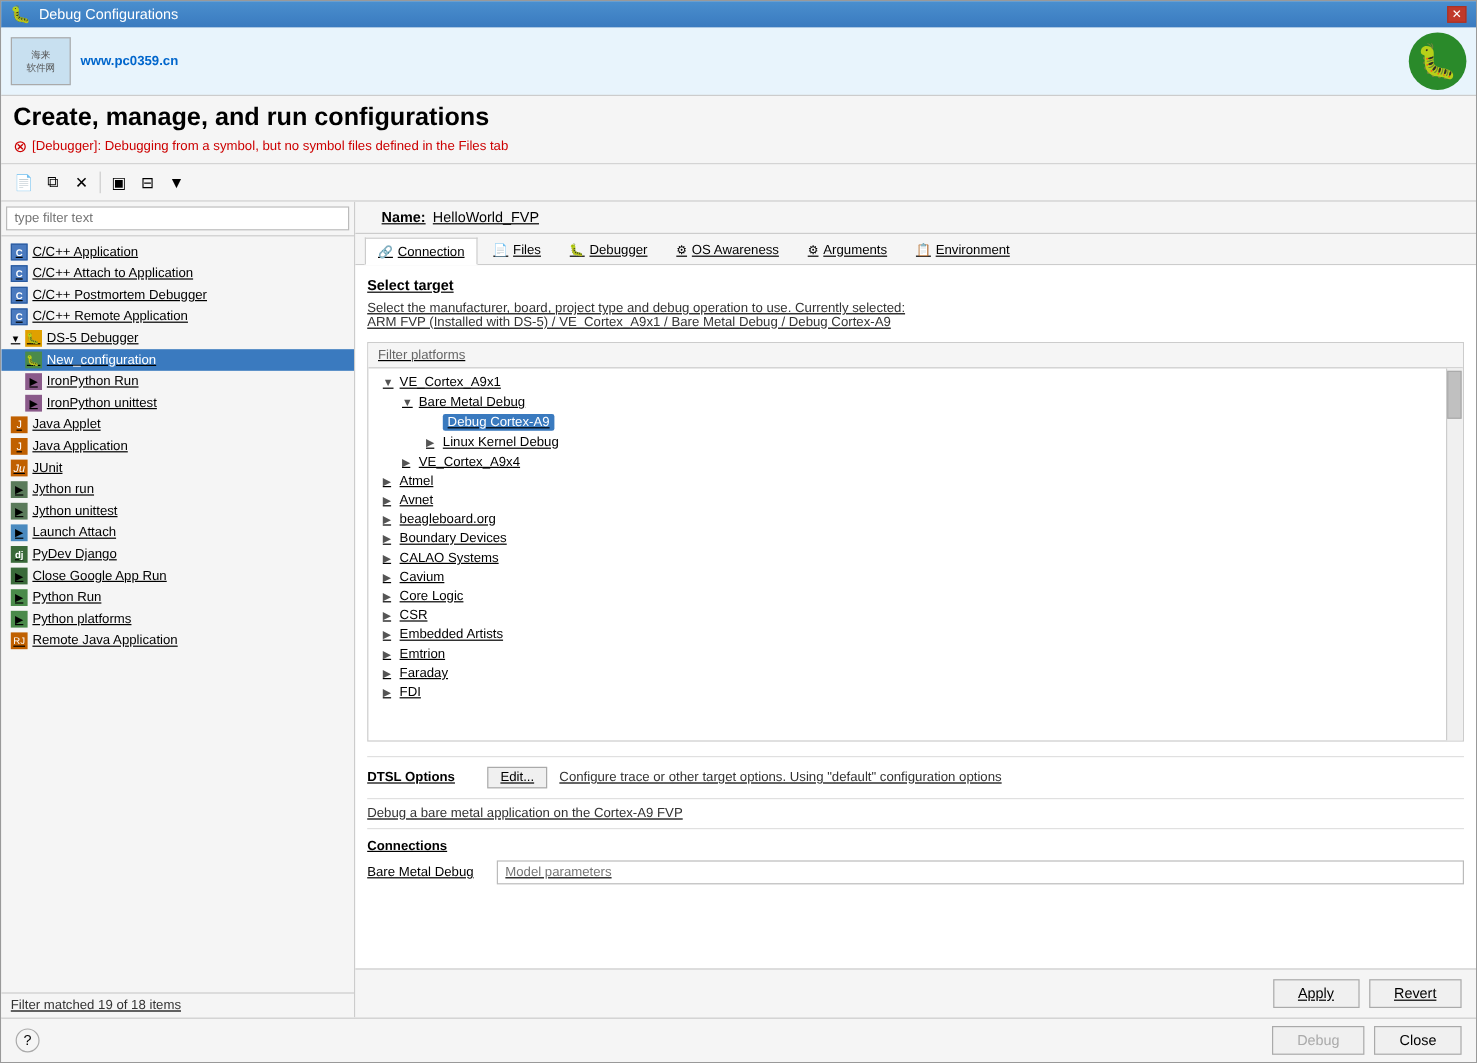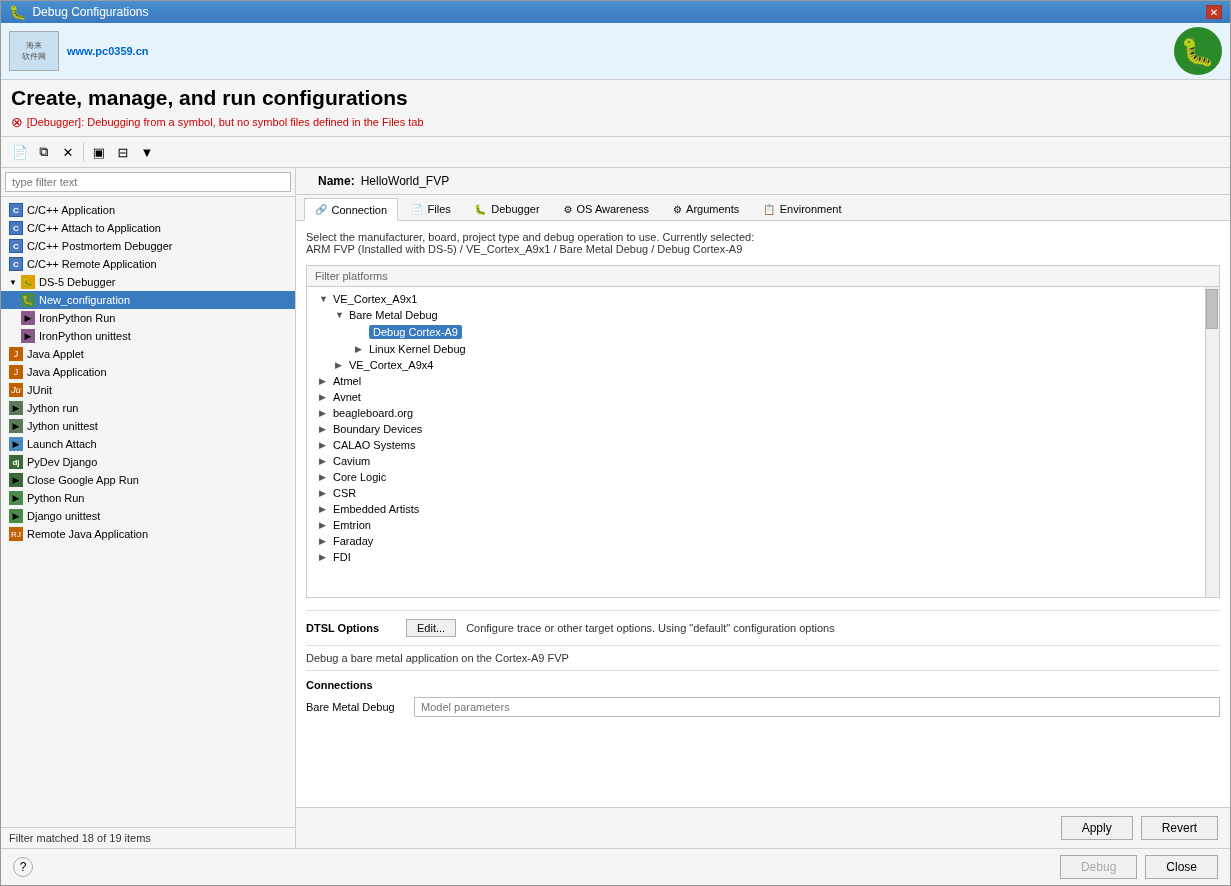--- a/index.html
+++ b/index.html
@@ -19,21 +19,21 @@
     
     .header { background: #f5f5f5; padding: 6px 10px; border-bottom: 1px solid #ccc; }
     .header-title { font-size: 21px; font-weight: bold; color: #000; margin-bottom: 4px; }
     .header-error { display: flex; align-items: center; gap: 4px; color: #c00; font-size: 11px; }
     .error-icon { color: #c00; font-size: 14px; }
     
     .toolbar { background: #f5f5f5; padding: 4px 8px; border-bottom: 1px solid #ccc; display: flex; align-items: center; gap: 2px; }
     .tool-btn { width: 22px; height: 22px; border: 1px solid transparent; background: transparent; cursor: pointer; display: flex; align-items: center; justify-content: center; font-size: 13px; }
     .tool-separator { width: 1px; height: 18px; background: #ccc; margin: 0 2px; }
     
-    .main-content { display: flex; flex: 1; overflow: hidden; }
+    .main-content { display: flex; flex: 1; overflow: hidden; text-decoration: underline; }
     
     .left-panel { width: 295px; background: #f5f5f5; border-right: 1px solid #ccc; display: flex; flex-direction: column; }
     .search-box { padding: 4px; border-bottom: 1px solid #ccc; }
     .search-input { width: 100%; padding: 3px 6px; border: 1px solid #bbb; font-size: 11px; color: #888; }
     
     .tree-view { flex: 1; overflow-y: auto; padding: 4px 0; }
     .tree-item { display: flex; align-items: center; padding: 2px 8px; cursor: pointer; font-size: 11px; }
     .tree-item.selected { background: #3a7abf; color: white; }
     .tree-arrow { width: 10px; margin-right: 2px; display: inline-block; font-size: 8px; }
     .tree-label { font-size: 11px; }
@@ -213,29 +213,29 @@
         <div class="tree-item indent1">
           <span style="width:14px; height:14px; background:#3a6a3a; margin-right:4px; display:inline-flex; align-items:center; justify-content:center; font-size:9px;">▶</span>
           <span class="tree-label">Close Google App Run</span>
         </div>
         <div class="tree-item indent1">
           <span style="width:14px; height:14px; background:#4a8a4a; margin-right:4px; display:inline-flex; align-items:center; justify-content:center; font-size:9px;">▶</span>
           <span class="tree-label">Python Run</span>
         </div>
         <div class="tree-item indent1">
           <span style="width:14px; height:14px; background:#4a8a4a; margin-right:4px; display:inline-flex; align-items:center; justify-content:center; font-size:9px;">▶</span>
-          <span class="tree-label">Django unittest</span>
+          <span class="tree-label">Python platforms</span>
         </div>
         <div class="tree-item indent1">
           <span style="width:14px; height:14px; background:#c06000; margin-right:4px; display:inline-flex; align-items:center; justify-content:center; font-size:8px; color:white;">RJ</span>
           <span class="tree-label">Remote Java Application</span>
         </div>
       </div>
 
-      <div class="left-status">Filter matched 18 of 19 items</div>
+      <div class="left-status">Filter matched 19 of 18 items</div>
     </div>
 
     <div class="right-panel">
 
       <div class="name-row">
         <span class="name-label">Name:</span>
         <span class="name-value">HelloWorld_FVP</span>
       </div>
 
       <div class="tabs">
@@ -259,20 +259,21 @@
           <span class="tab-icon">⚙</span>
           <span>Arguments</span>
         </div>
         <div class="tab">
           <span class="tab-icon">📋</span>
           <span>Environment</span>
         </div>
       </div>
 
       <div class="tab-content">
+        <div class="select-target-header">Select target</div>
         <div class="select-target-desc">
           <span>Select the manufacturer, board, project type and debug operation to use. Currently selected:</span><br>
           <span>ARM FVP (Installed with DS-5) / VE_Cortex_A9x1 / Bare Metal Debug / Debug Cortex-A9</span>
         </div>
 
         <div class="platforms-box">
           <div class="platforms-header">Filter platforms</div>
           <div class="platforms-container" style="position:relative; min-height:310px;">
             <div class="platforms-tree" style="padding-right:20px;">
 

